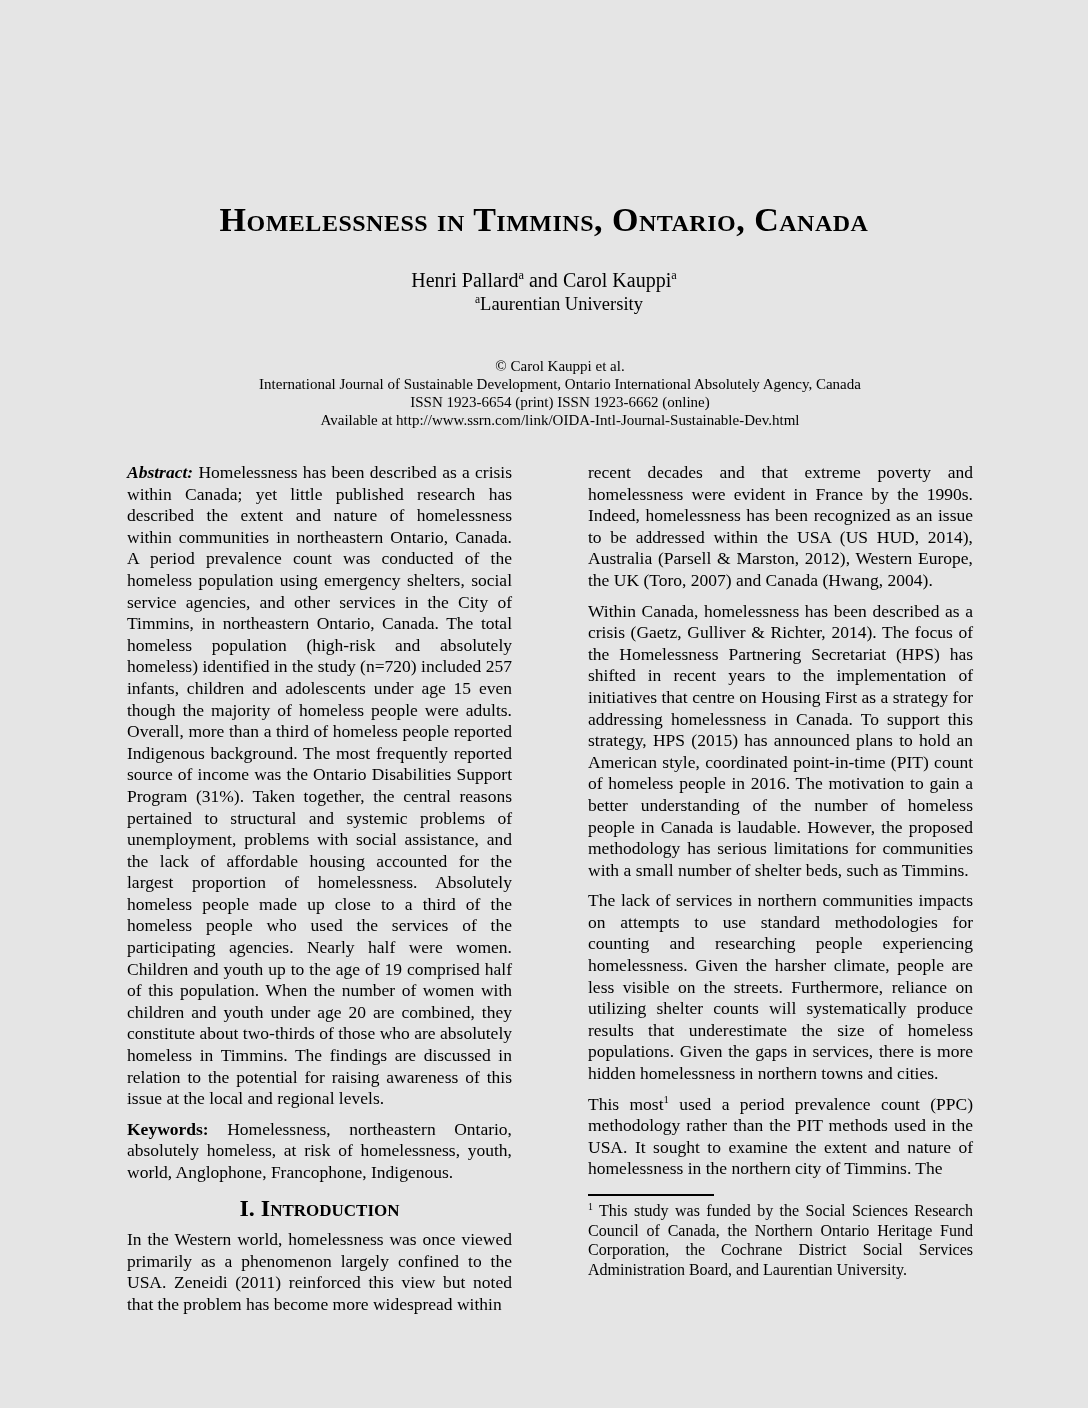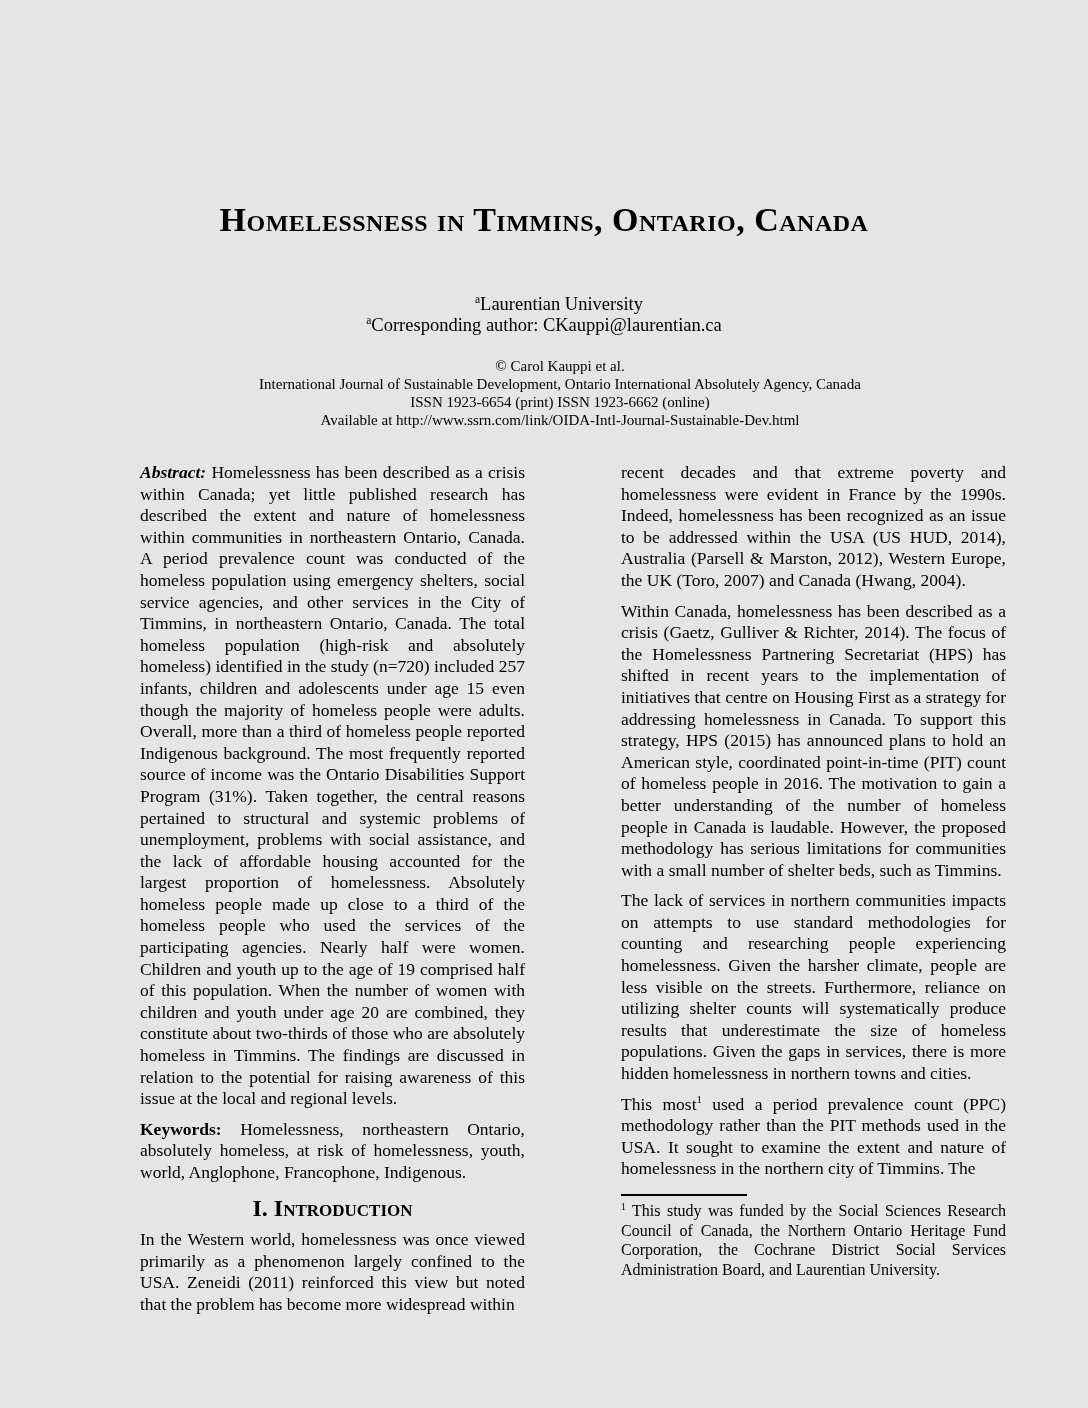--- a/index.html
+++ b/index.html
@@ -72,25 +72,25 @@
     left: 16px;
     width: 100%;
     text-align: center;
     font-size: 15px;
     line-height: 18px;
   }
   
   .columns {
     position: absolute;
     top: 462px;
-    left: 140px;
+    left: 127px;
     width: 834px;
     display: grid;
     grid-template-columns: 385px 385px;
-    column-gap: 96px;
+    column-gap: 76px;
   }
   .col {
     font-size: 17.5px;
     line-height: 21.6px;
     text-align: justify;
     hyphens: auto;
     -webkit-hyphens: auto;
   }
   .col p {
     margin: 0 0 9px 0;
@@ -125,24 +125,24 @@
     text-align: justify;
   }
 </style>
 </head>
 <body>
 
 <div class="page">
 
   <div class="paper-title">Homelessness in Timmins, Ontario, Canada</div>
 
+  <div class="authors-line"><span>Henri Pallard</span><sup>a</sup><span> and </span><span>Carol Kauppi</span><sup>a</sup></div>
 
   <div class="affiliation-line"><sup>a</sup><span>Laurentian University</span></div>
 
-  <div class="correspondence-line"><sup>a</sup><span>Corresponding author: CKauppi@laurentian.ca</span></div>
 
   <div class="pub-block">
     <div>© Carol Kauppi et al.</div>
     <div>International Journal of Sustainable Development, Ontario International Absolutely Agency, Canada</div>
     <div>ISSN 1923-6654 (print) ISSN 1923-6662 (online)</div>
     <div>Available at http://www.ssrn.com/link/OIDA-Intl-Journal-Sustainable-Dev.html</div>
   </div>
 
   <div class="columns">
 

